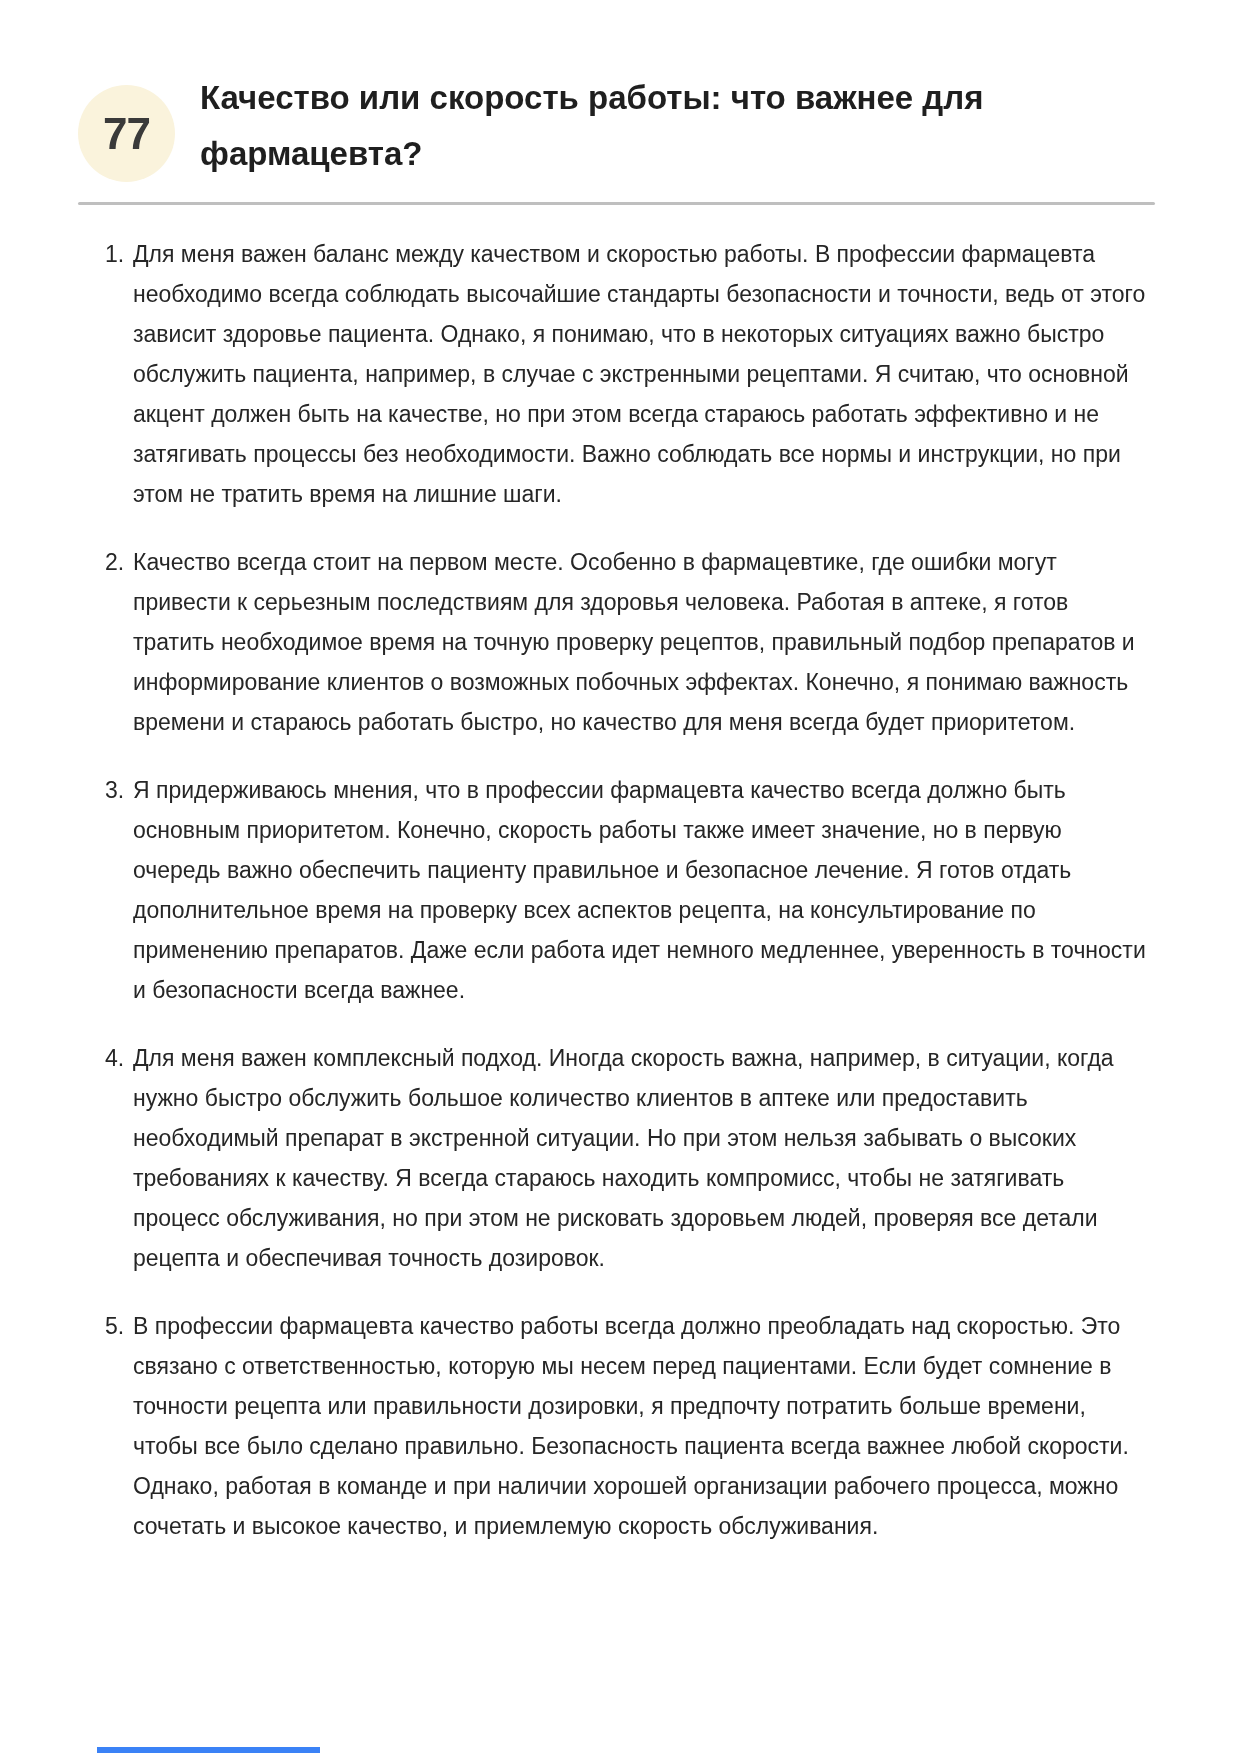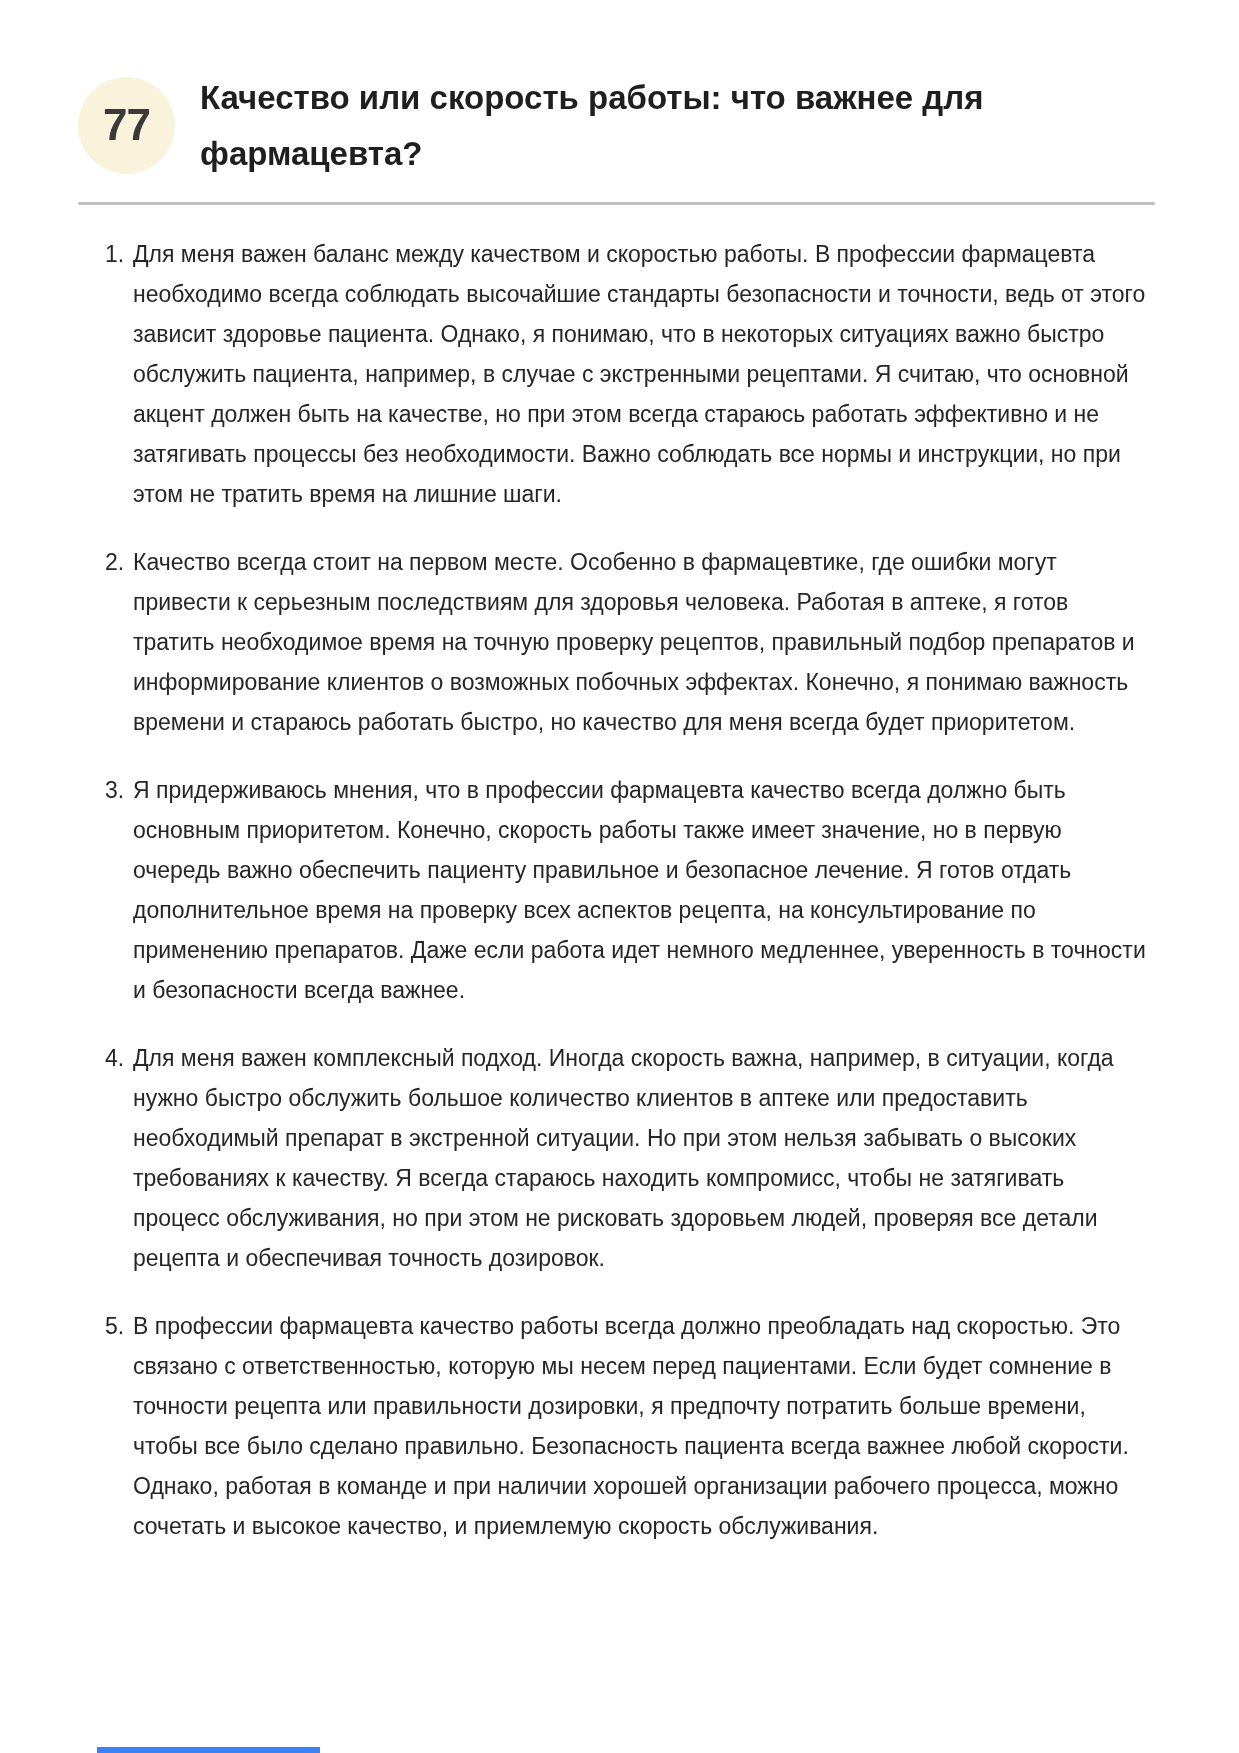--- a/index.html
+++ b/index.html
@@ -10,21 +10,21 @@
     position: relative;
     font-family: "Liberation Sans", "DejaVu Sans", sans-serif;
     color: #262626;
     overflow: hidden;
   }
   .page {
     padding: 68px 84px 0 78px;
   }
   .header {
     display: flex;
-    align-items: center;
+    align-items: flex-end;
     gap: 25px;
   }
   .badge {
     flex: 0 0 auto;
     width: 97px;
     height: 97px;
     border-radius: 50%;
     background: #faf3dc;
     color: #3a3a3a;
     font-size: 44px;

